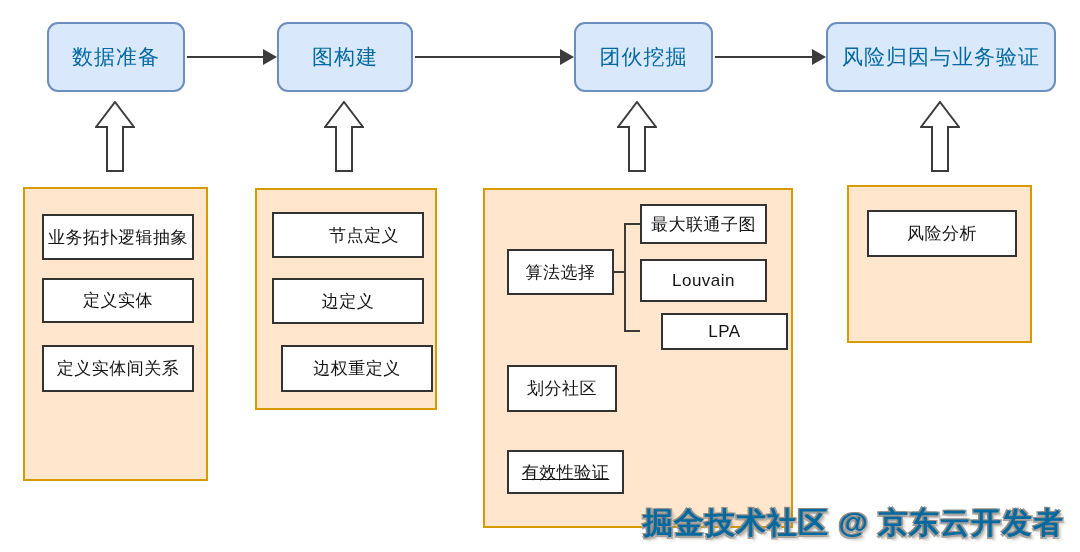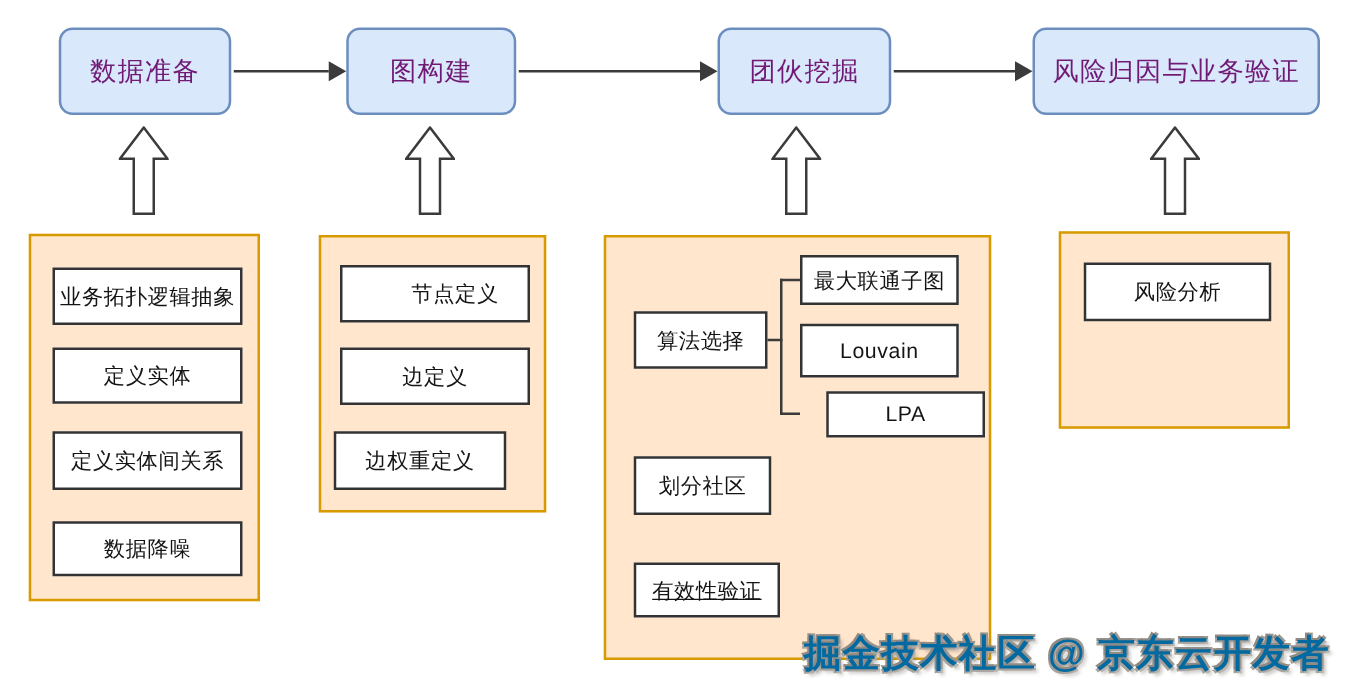--- a/index.html
+++ b/index.html
@@ -6,21 +6,21 @@
   .canvas {
     position:relative; width:1080px; height:552px; background:#ffffff;
     font-family:"Liberation Sans","DejaVu Sans",sans-serif; color:#111;
     overflow:hidden;
   }
   
   .stage {
     position:absolute; top:22px; height:70px; box-sizing:border-box;
     background:#dae8fc; border:2px solid #6c8ebf; border-radius:11px;
     display:flex; align-items:center; justify-content:center;
-    font-size:21px; letter-spacing:1px; color:#701a75;
+    font-size:21px; letter-spacing:1px; color:#0369a1;
   }
   .stage0 { left:47px;  width:138px; }
   .stage1 { left:277px; width:136px; }
   .stage2 { left:574px; width:139px; }
   .stage3 { left:826px; width:230px; }
 
   
   .hline { position:absolute; top:56px; height:2px; background:#3b3b3b; }
   .hl1 { left:187px; width:76px; }
   .hl2 { left:415px; width:145px; }
@@ -54,21 +54,21 @@
     font-size:17px; letter-spacing:0.5px; color:#141414; white-space:nowrap;
   }
   
   .p1i0 { left:17px; top:25px;  width:152px; height:46px; }
   .p1i1 { left:17px; top:89px;  width:152px; height:45px; }
   .p1i2 { left:17px; top:156px; width:152px; height:47px; }
   .p1i3 { left:17px; top:228px; width:152px; height:44px; }
   
   .p2i0 { left:15px; top:22px;  width:152px; height:46px;padding-left:32px; }
   .p2i1 { left:15px; top:88px;  width:152px; height:46px; }
-  .p2i2 { left:10px; top:155px; width:138px; height:47px; }
+  .p2i2 { left:24px; top:155px; width:152px; height:47px; }
   
   .p3sel  { left:22px;  top:59px;  width:107px; height:46px; }
   .p3a0   { left:155px; top:14px;  width:127px; height:40px; }
   .p3a1   { left:155px; top:69px;  width:127px; height:43px; }
   .p3a2   { left:155px; top:123px; width:127px; height:37px;margin-left:21px; }
   .p3s0   { left:22px;  top:175px; width:110px; height:47px; }
   .p3s1   { left:22px;  top:260px; width:117px; height:44px;text-decoration:underline; }
   
   .bline { position:absolute; background:#3b3b3b; }
   .b-mid { left:129px; top:81px;  width:12px; height:2px; }
@@ -120,21 +120,20 @@
     <polygon points="20,1 39,26 28,26 28,70 12,70 12,26 1,26" fill="#ffffff" stroke="#3b3b3b" stroke-width="2"></polygon>
   </svg>
   <svg class="uparrow ua4" viewBox="0 0 40 72">
     <polygon points="20,1 39,26 28,26 28,70 12,70 12,26 1,26" fill="#ffffff" stroke="#3b3b3b" stroke-width="2"></polygon>
   </svg>
 
   <div class="panel panel1">
     <div class="item p1i0">业务拓扑逻辑抽象</div>
     <div class="item p1i1">定义实体</div>
     <div class="item p1i2">定义实体间关系</div>
-    <div class="item p1i3">数据降噪</div>
   </div>
 
   <div class="panel panel2">
     <div class="item p2i0">节点定义</div>
     <div class="item p2i1">边定义</div>
     <div class="item p2i2">边权重定义</div>
   </div>
 
   <div class="panel panel3">
     <div class="item p3sel">算法选择</div>

